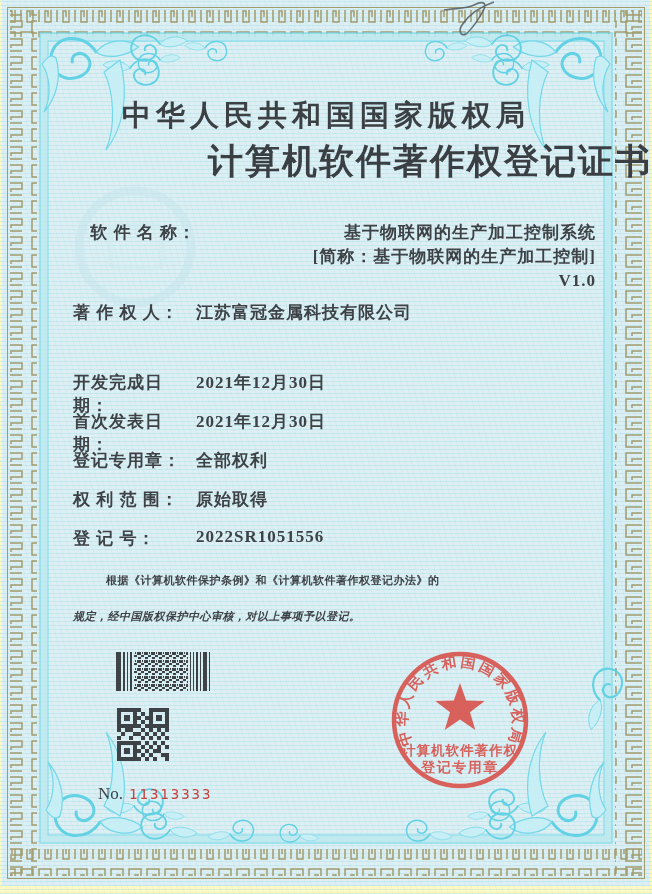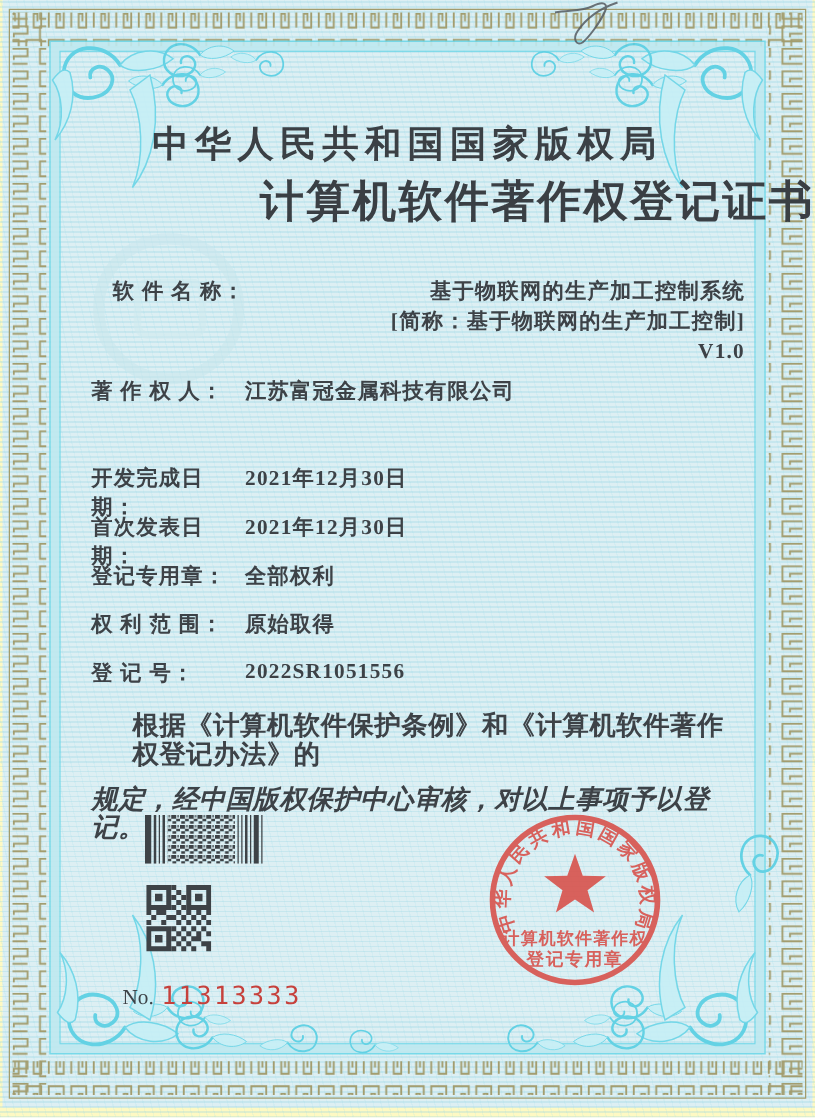--- a/index.html
+++ b/index.html
@@ -15,26 +15,26 @@
   #authority{left:0;top:96px;width:100%;text-align:center;font-size:29px;font-weight:bold;
              letter-spacing:5px;color:#3b4045;}
   #cert-title{left:0;top:138px;width:100%;text-align:right;font-size:35px;font-weight:bold;
              letter-spacing:2px;color:#3a3f44;}
   #cert-no-line{right:114px;top:192px;font-size:15px;font-weight:bold;color:#3d4247;}
   #cert-no-line .val{margin-left:14px;}
   .frow{position:absolute;left:73px;font-size:17px;font-weight:bold;color:#3d4247;letter-spacing:1px;}
   .flabel{display:inline-block;width:123px;vertical-align:top;}
   .fval{position:absolute;left:123px;top:0;width:400px;white-space:nowrap;}
   .nameline{line-height:24px;}
-  #statement{position:absolute;left:73px;top:569px;width:512px;font-size:21px;font-weight:bold;
+  #statement{position:absolute;left:73px;top:569px;width:512px;font-size:11px;font-weight:bold;
              color:#3d4247;letter-spacing:.5px;}
   #statement .l1{padding-left:33px;line-height:23px;}
   #statement .l2{margin-top:13px;line-height:23px;font-style:italic;}
   #no-line{left:98px;top:784px;font-size:17px;color:#3d4247;}
-  #no-line .num{font-family:"DejaVu Sans Mono","Liberation Mono",monospace;font-size:20px;
+  #no-line .num{font-family:"DejaVu Sans Mono","Liberation Mono",monospace;font-size:14px;
                 color:#c6413c;letter-spacing:2px;margin-left:6px;font-weight:normal;}
   #stamp-date{left:380px;top:781px;width:156px;text-align:center;font-size:19px;font-weight:bold;
               color:#33383c;letter-spacing:.5px;z-index:2;}
   #seal{left:386px;top:646px;z-index:3;opacity:.9;}
   #barcode{left:116px;top:652px;}
   #qr{left:117px;top:708px;}
 </style>
 </head>
 <body>
 

